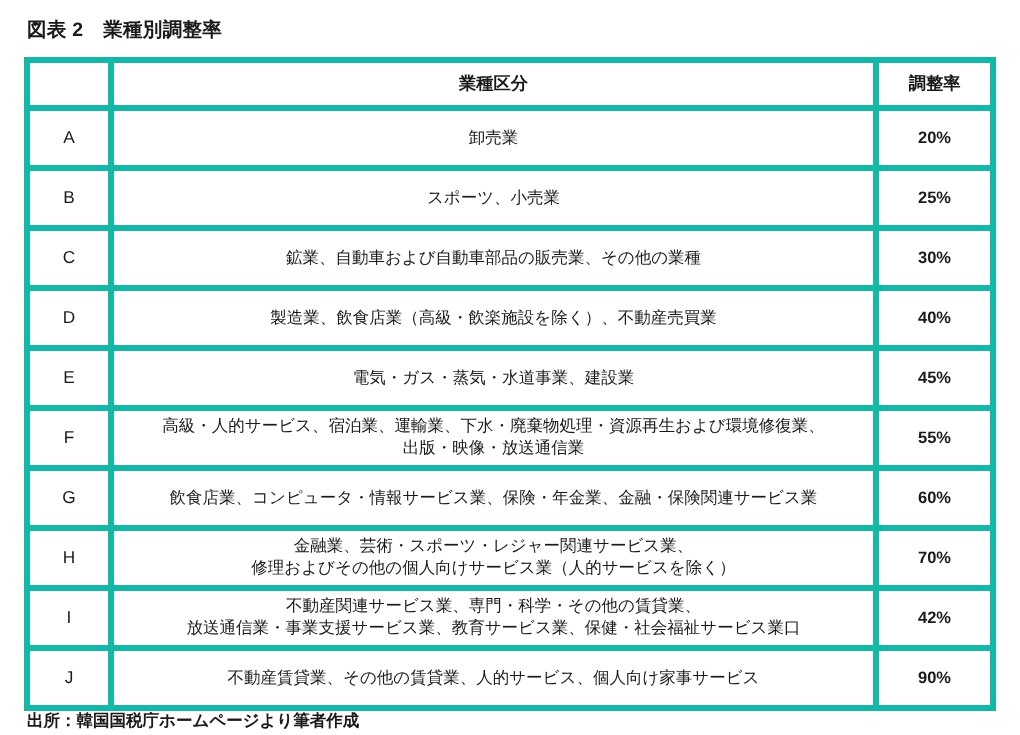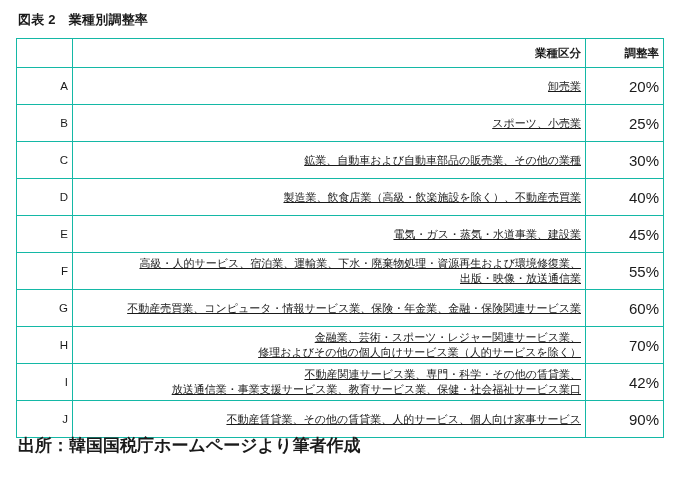--- a/index.html
+++ b/index.html
@@ -30,51 +30,51 @@
     letter-spacing: 0.2px;
   }
   table.adj-table {
     border-collapse: collapse;
     width: 648px;
     table-layout: fixed;
     font-size: 11px;
   }
   table.adj-table th,
   table.adj-table td {
-    border: 1px solid #14b8a6;
+    border: 4px solid #14b8a6;
     padding: 3px 4px;
-    text-align: right;
+    text-align: center;
     vertical-align: middle;
     line-height: 15px;
   }
   table.adj-table thead th {
     font-weight: bold;
     height: 22px;
     font-size: 11.5px;
   }
   .col-code { width: 56px; }
   .col-rate { width: 78px; }
   .cell-code {
     font-size: 11.5px;
   }
   .cell-rate {
-    font-size: 15px;
+    font-size: 11px;
+    font-weight: bold;
   }
   .cell-desc {
     padding-left: 8px;
     padding-right: 8px;
   }
   .desc-line {
     display: block;
     white-space: nowrap;
-    text-decoration: underline;
   }
   .source {
     margin-top: 0;
-    font-size: 17px;
+    font-size: 11px;
     font-weight: bold;
     line-height: 15px;
     margin-left: 2px;
   }
   .r1 td { height: 30px; }
 </style>
 </head>
 <body>
 
 <div class="page">
@@ -134,21 +134,21 @@
         <td class="cell-code">F</td>
         <td class="cell-desc">
           <span class="desc-line">高級・人的サービス、宿泊業、運輸業、下水・廃棄物処理・資源再生および環境修復業、</span>
           <span class="desc-line">出版・映像・放送通信業</span>
         </td>
         <td class="cell-rate">55%</td>
       </tr>
       <tr class="r1">
         <td class="cell-code">G</td>
         <td class="cell-desc">
-          <span class="desc-line">不動産売買業、コンピュータ・情報サービス業、保険・年金業、金融・保険関連サービス業</span>
+          <span class="desc-line">飲食店業、コンピュータ・情報サービス業、保険・年金業、金融・保険関連サービス業</span>
         </td>
         <td class="cell-rate">60%</td>
       </tr>
       <tr>
         <td class="cell-code">H</td>
         <td class="cell-desc">
           <span class="desc-line">金融業、芸術・スポーツ・レジャー関連サービス業、</span>
           <span class="desc-line">修理およびその他の個人向けサービス業（人的サービスを除く）</span>
         </td>
         <td class="cell-rate">70%</td>

